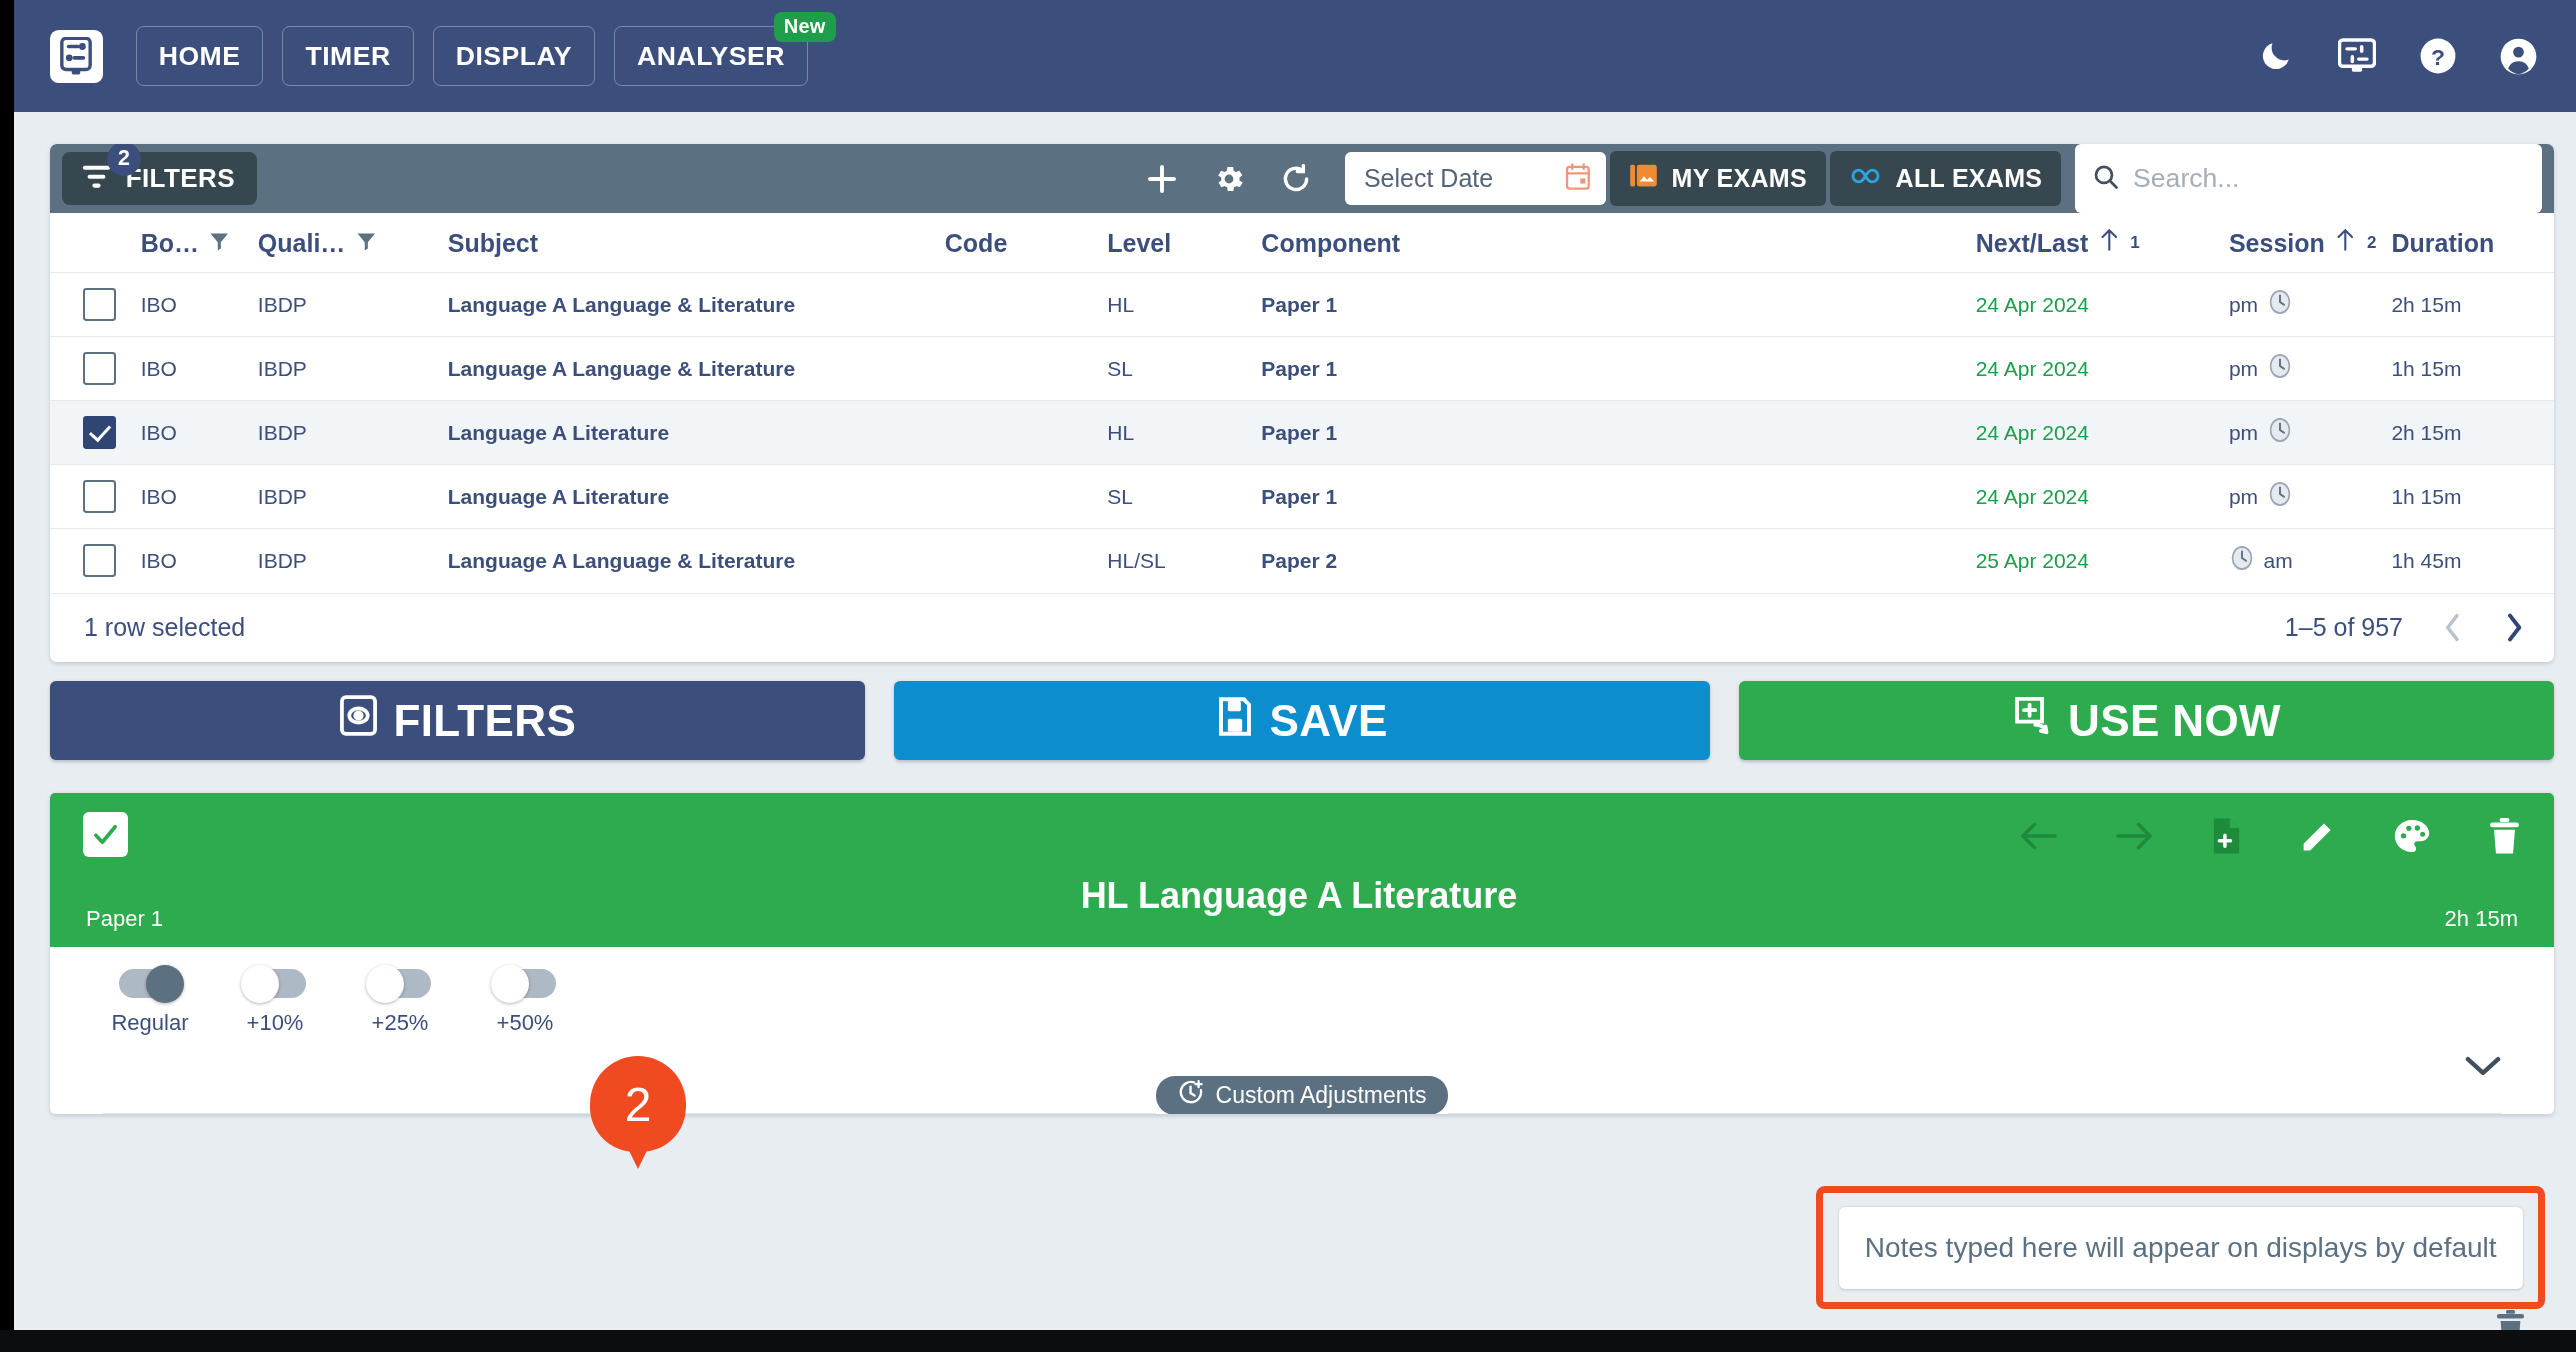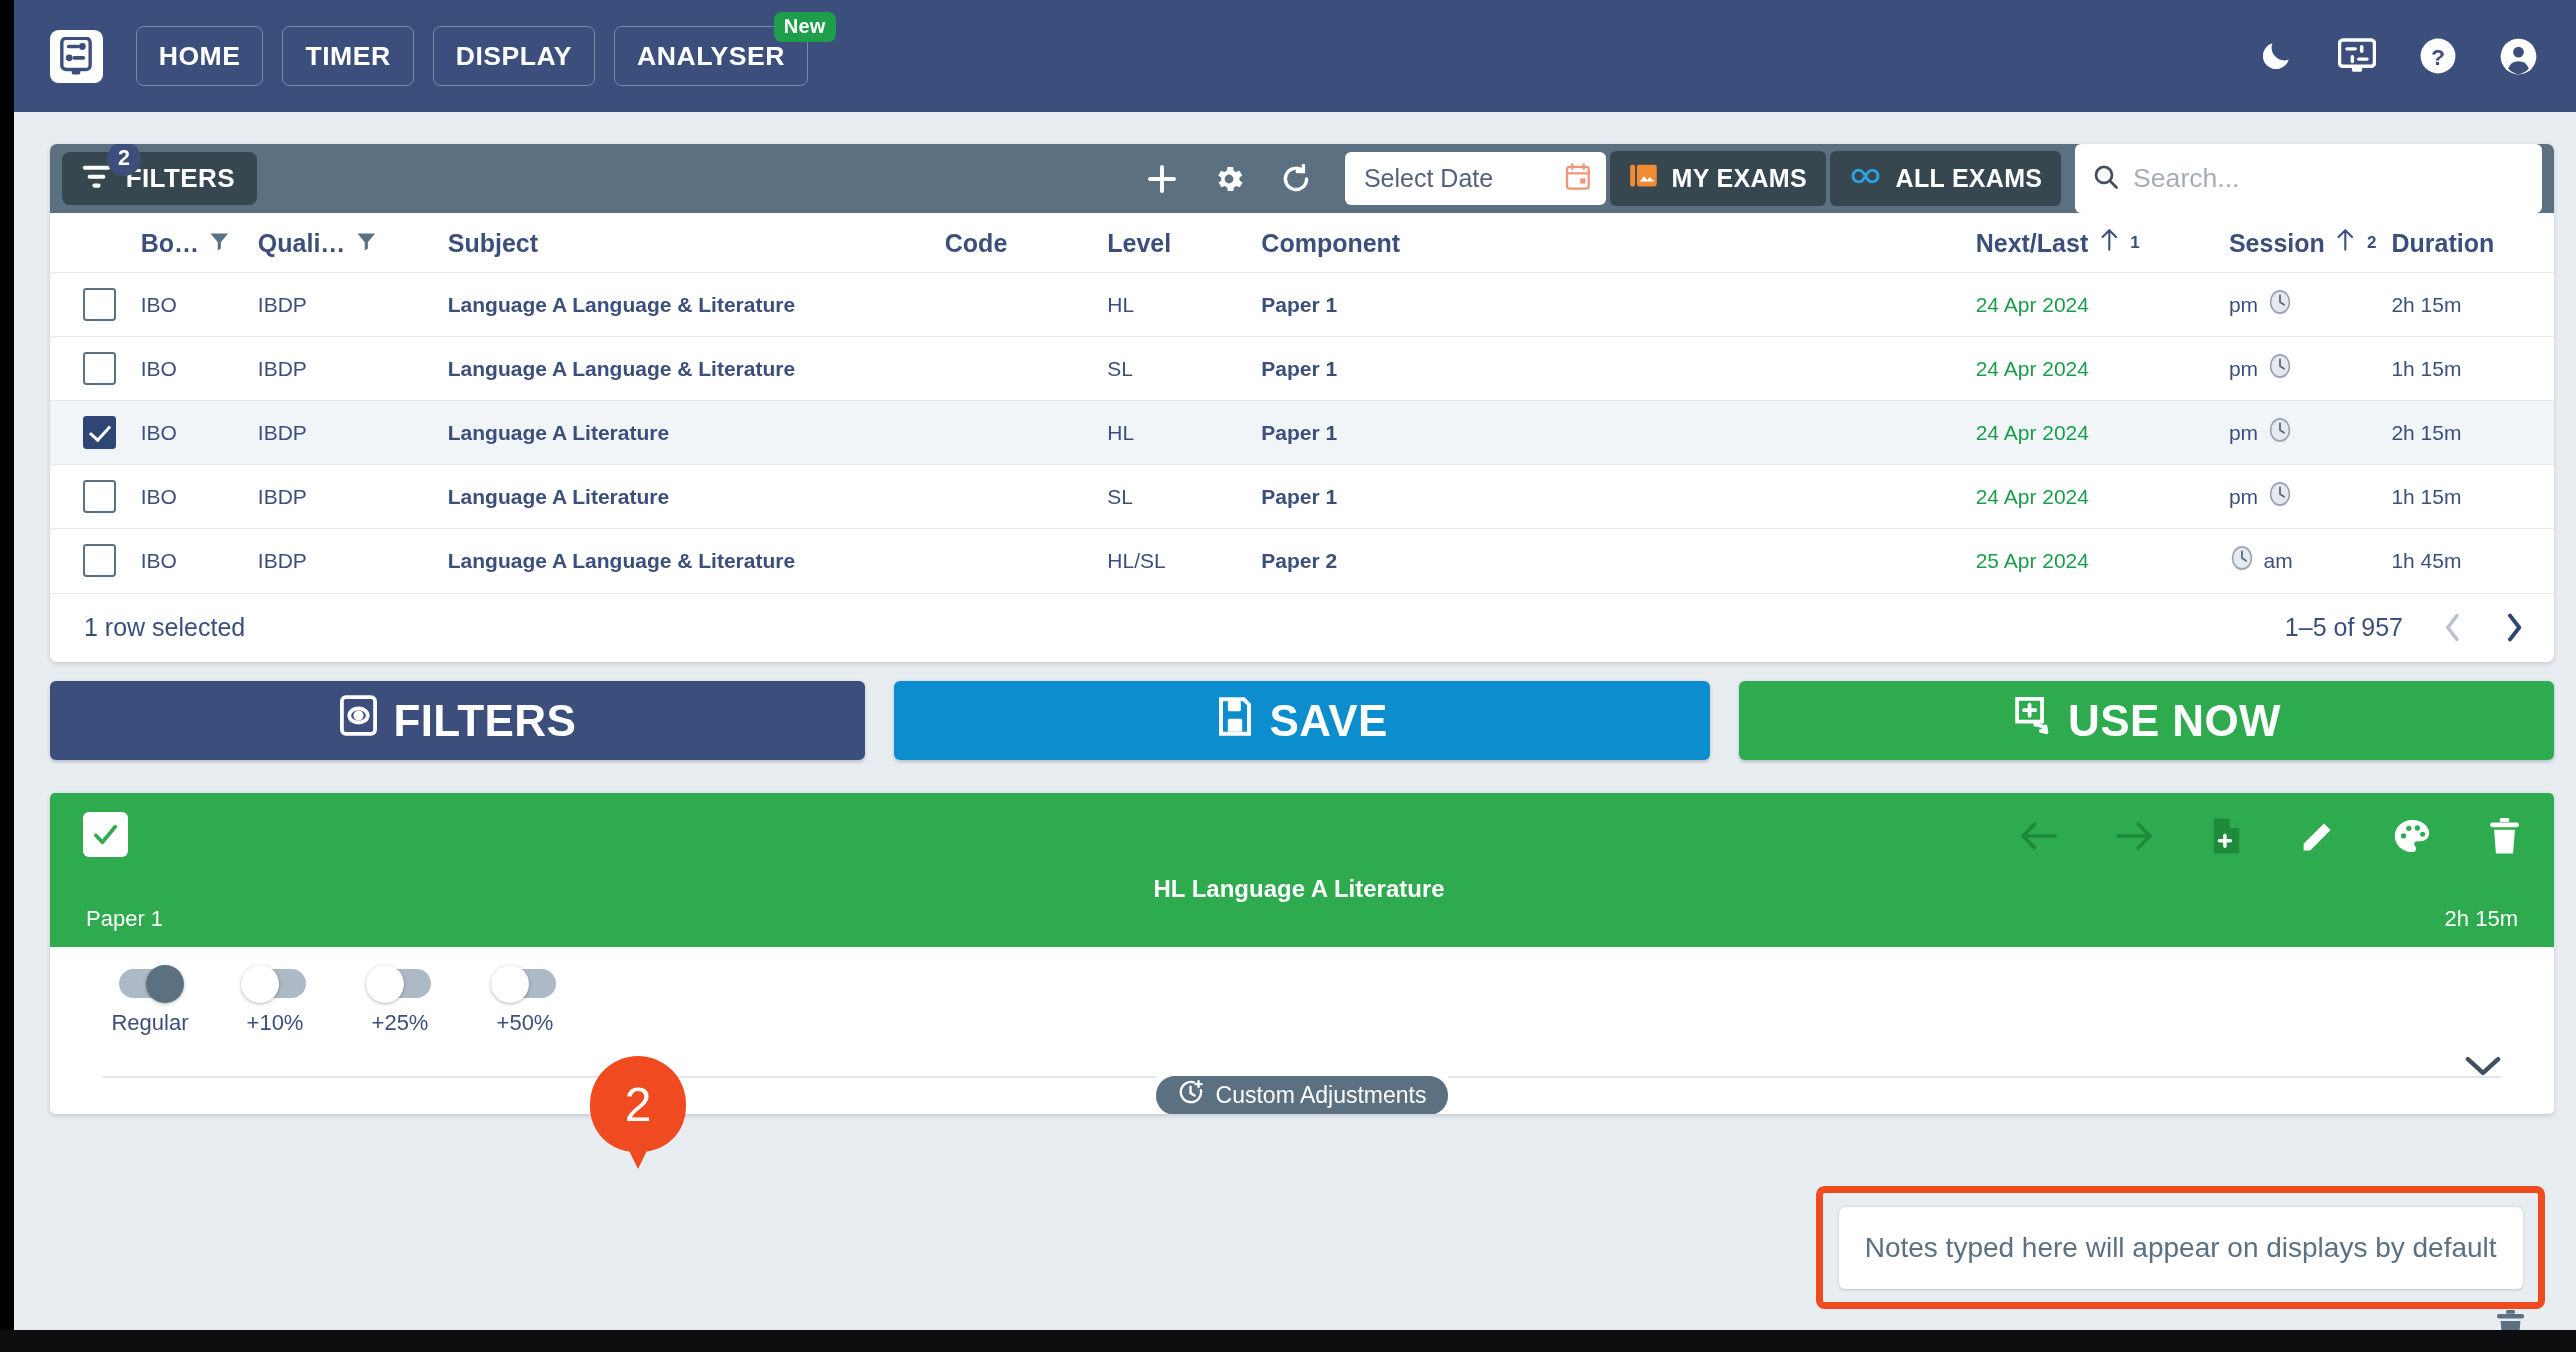--- a/index.html
+++ b/index.html
@@ -173,21 +173,21 @@
     display:flex;align-items:center;justify-content:center; cursor:pointer;
   }
   .ec-icons {
     position:absolute; right:33px; top:24px;
     display:flex; align-items:center; gap:57px;
   }
   .ec-ic { color:#fff; cursor:pointer; display:flex; }
   .ec-ic.dim { color:#1e8a3c; }
   .ec-title {
     position:absolute; left:0; right:6px; top:82px;
-    text-align:center; color:#fff; font-size:24px; font-weight:700;
+    text-align:center; color:#fff; font-size:36px; font-weight:700;
   }
   .ec-left { position:absolute; left:36px; bottom:15.4px; color:#fff; font-size:22px;}
   .ec-right{ position:absolute; right:36px; bottom:15.4px; color:#fff; font-size:22px;}
 
   .ec-body { padding:22px 0 0; position:relative; height:167px; }
   .toggles { display:flex; gap:31px; padding-left:53px; }
   .tgwrap { width:94px; text-align:center; }
   .tg {
     width:62px;height:29px;border-radius:14.6px;background:#aeb9c6;
     position:relative; margin:0 auto 12px; cursor:pointer;
@@ -196,21 +196,21 @@
     position:absolute; top:-4.3px; left:-3.4px;
     width:38px;height:38px;border-radius:19px;background:#fff;
     box-shadow:0 0.9px 3.4px rgba(0,0,0,.3);
   }
   .tg.on .knob{ left:27.4px; background:#5b7081; }
   .tg.on { background:#aeb9c6; }
   .tglabel{ font-size:22px; color:#3c4f7c; }
 
   .divrow {
     position:absolute; left:53px; right:53px; top:129px;
-    display:flex; align-items:flex-start;
+    display:flex; align-items:flex-end;
   }
   .divline{ flex:1; height:1.7px; background:#e2e7ec; }
   .pill {
     background:#5b7081; color:#fff; border-radius:19px;
     height:39px; display:flex; align-items:center; gap:12px;
     padding:0 22px; font-size:23px; cursor:pointer; white-space:nowrap;
   }
   .chev-exp{
     position:absolute; right:53px; top:108px;
     color:#41505f; cursor:pointer;

